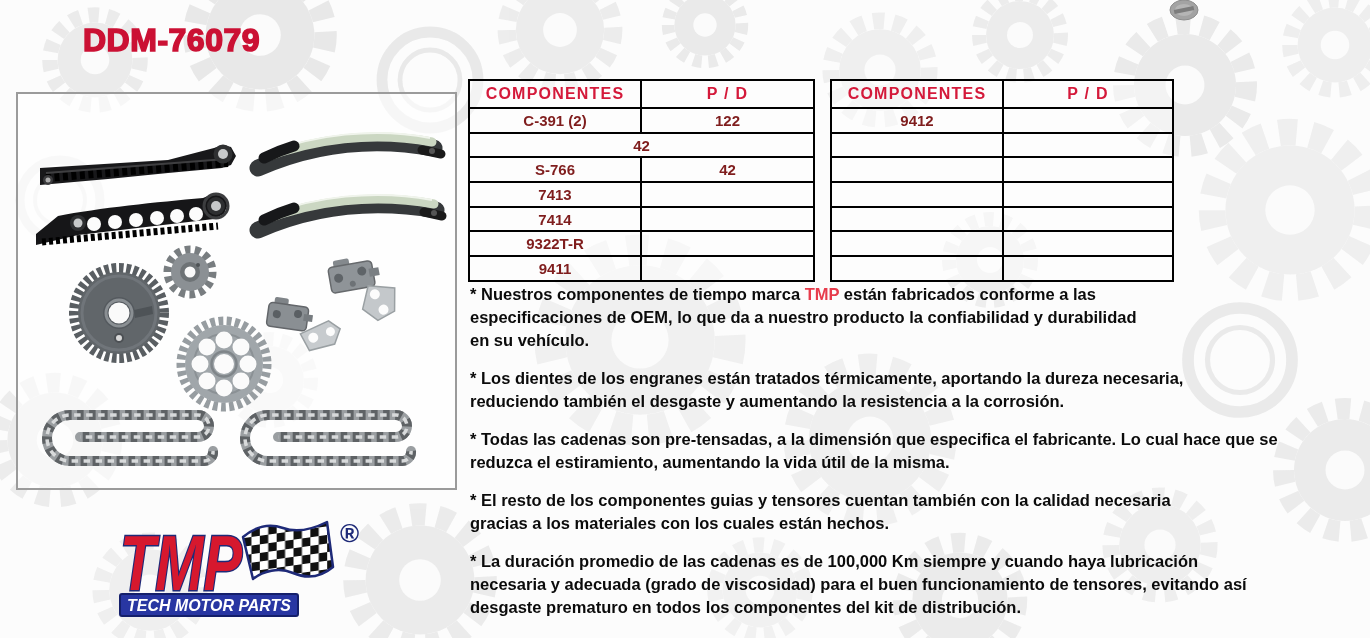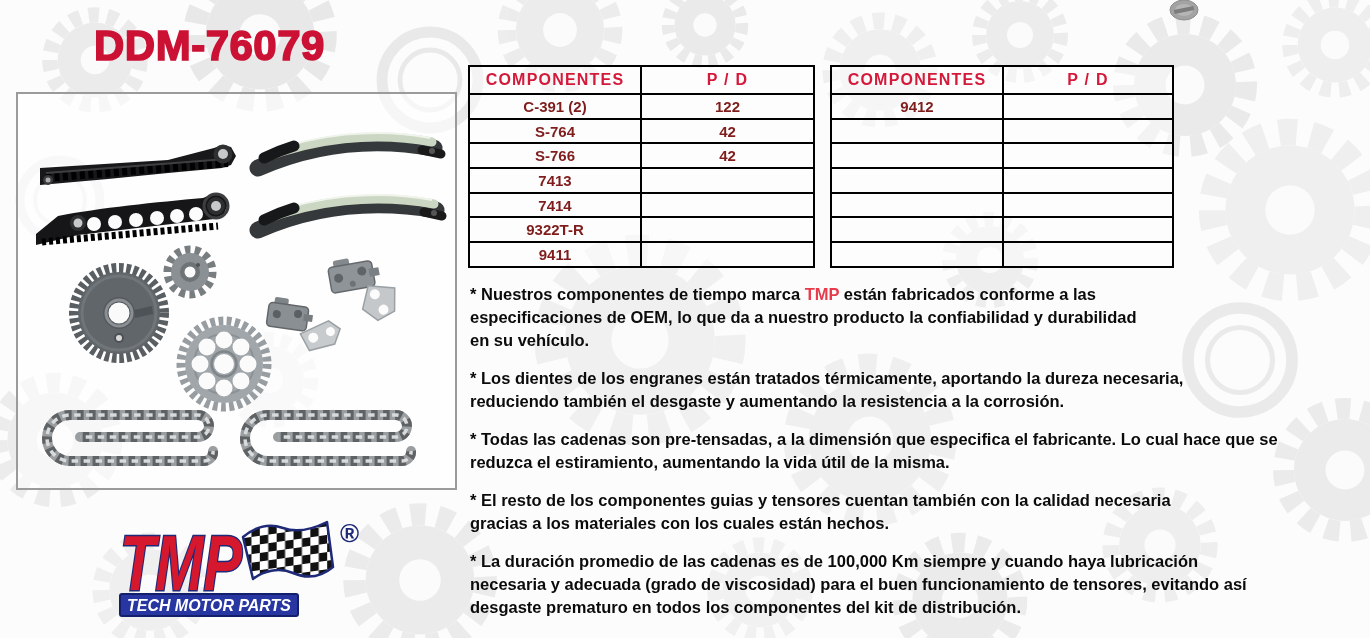--- a/index.html
+++ b/index.html
@@ -1,27 +1,27 @@
 <!DOCTYPE html>
 <html><head>
 <meta charset="utf-8">
 <style>
   html,body { margin:0; padding:0; }
   body { font-family:"Liberation Sans","DejaVu Sans",sans-serif; }
   .page { position:relative; width:1370px; height:638px; overflow:hidden; background:#fcfcfc; }
   .bg-gears { position:absolute; left:0; top:0; width:1370px; height:638px; }
 
-  .title { position:absolute; left:94px; top:22px; font-size:42px; font-weight:bold;
+  .title { position:absolute; left:83px; top:22px; font-size:32px; font-weight:bold;
            color:#cb1134; letter-spacing:.5px; -webkit-text-stroke:1.6px #cb1134; }
 
   .product-box { position:absolute; left:16px; top:92px; width:441px; height:398px;
                  border:2px solid #9b9b9b; background:rgba(255,255,255,.6); box-sizing:border-box; }
   .product-box svg { display:block; }
 
-  .ctable { position:absolute; top:65px; border:2px solid #000;
+  .ctable { position:absolute; top:79px; border:2px solid #000;
             background:rgba(255,255,255,.45); box-sizing:border-box; }
   #table-left  { left:468px; width:347px; }
   #table-right { left:830px; width:344px; }
   .trow { display:flex; border-top:2px solid #000; height:22.7px; }
   .trow.head { border-top:none; height:26px; }
   .cell { display:flex; align-items:center; justify-content:center;
           font-weight:bold; color:#7f1d1d; font-size:15px; }
   .c1 { width:172px; border-right:2px solid #000; box-sizing:border-box; }
   .c2 { flex:1; }
   .head .cell { color:#d4193a; font-size:16px; letter-spacing:1.2px; }
@@ -206,21 +206,20 @@
   <div class="ctable" id="table-left">
     <div class="trow head">
       <div class="cell c1">COMPONENTES</div>
       <div class="cell c2">P / D</div>
     </div>
     <div class="trow">
         <div class="cell c1">C-391  (2)</div>
         <div class="cell c2">122</div>
       </div>
     <div class="trow">
-        <div class="cell c1">S-764</div>
         <div class="cell c2">42</div>
       </div>
     <div class="trow">
         <div class="cell c1">S-766</div>
         <div class="cell c2">42</div>
       </div>
     <div class="trow">
         <div class="cell c1">7413</div>
         <div class="cell c2"></div>
       </div>

